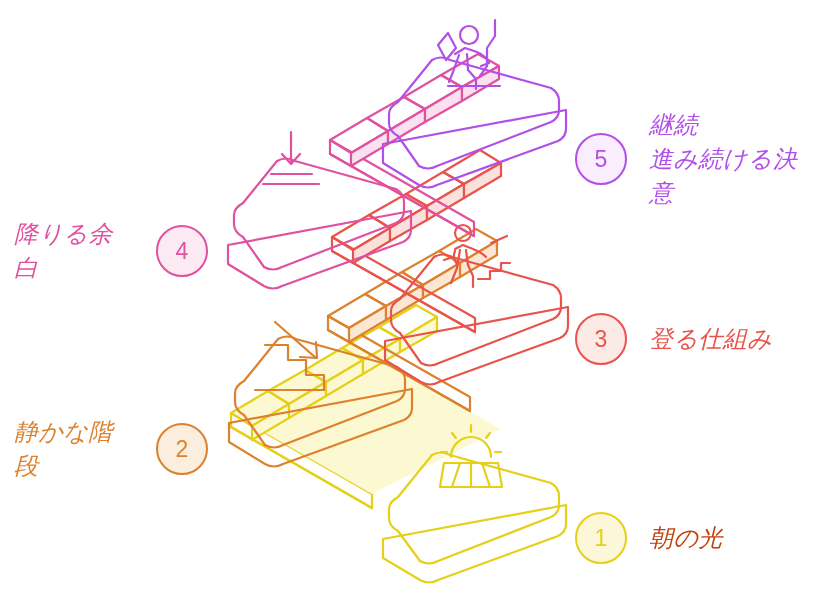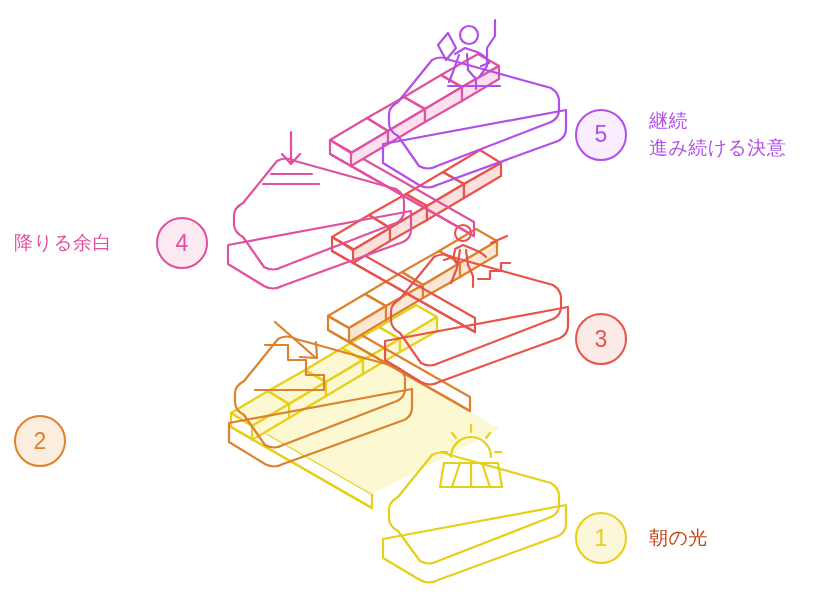--- a/index.html
+++ b/index.html
@@ -41,24 +41,25 @@
     border-style: solid;
     display: flex;
     align-items: center;
     justify-content: center;
     font-size: 23px;
     font-weight: 400;
     box-sizing: border-box;
     flex: 0 0 auto;
   }
   .caption {
-    font-size: 19px;
+    font-size: 24px;
     line-height: 1.42;
     white-space: pre-line;
     letter-spacing: 0.4px;
+    font-style: italic;
   }
   .caption.rt { text-align: left; }
   .caption.lf { text-align: left; }
 </style>
 </head>
 <body>
 
 <div id="stage">
 
   <svg id="art" viewBox="0 0 818 598" aria-hidden="true">
@@ -236,23 +237,25 @@
 進み続ける決意</div>
   </div>
 
   <div class="label-row left" style="left:14px; top:217px;">
     <div class="caption lf" style="color:#E0519F; width:120px;">降りる余白</div>
     <div class="badge" style="border-color:#E0519F; background:#FCEAF3; color:#E0519F;">4</div>
   </div>
 
   <div class="label-row right" style="left:575px; top:313px;">
     <div class="badge" style="border-color:#E8534B; background:#FCEAE7; color:#E8534B;">3</div>
+    <div class="caption rt" style="color:#E8534B;">登る仕組み</div>
   </div>
 
   <div class="label-row left" style="left:14px; top:415px;">
+    <div class="caption lf" style="color:#DD812C; width:120px;">静かな階段</div>
     <div class="badge" style="border-color:#DD812C; background:#FBEEDF; color:#DD812C;">2</div>
   </div>
 
   <div class="label-row right" style="left:575px; top:512px;">
     <div class="badge" style="border-color:#E5D017; background:#FBF7D8; color:#E5D017;">1</div>
     <div class="caption rt" style="color:#c2410c;">朝の光</div>
   </div>
 
 </div>
 

